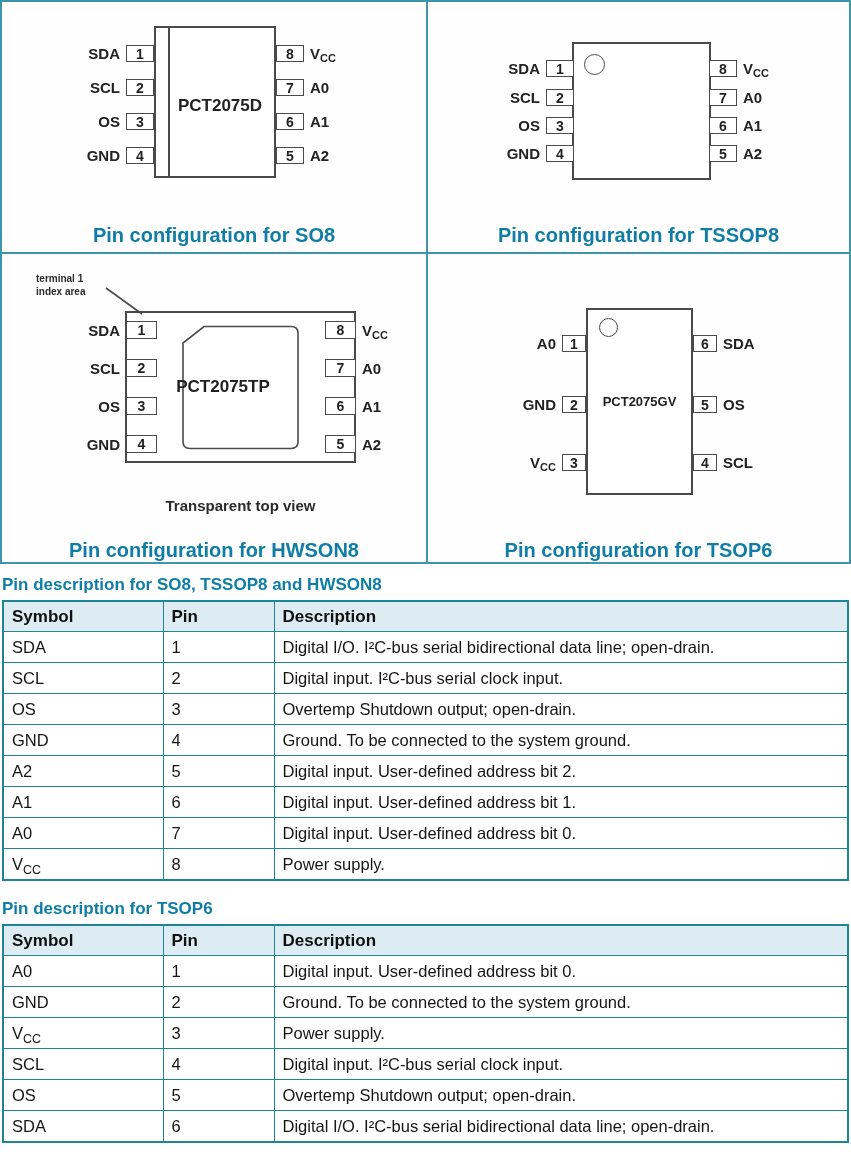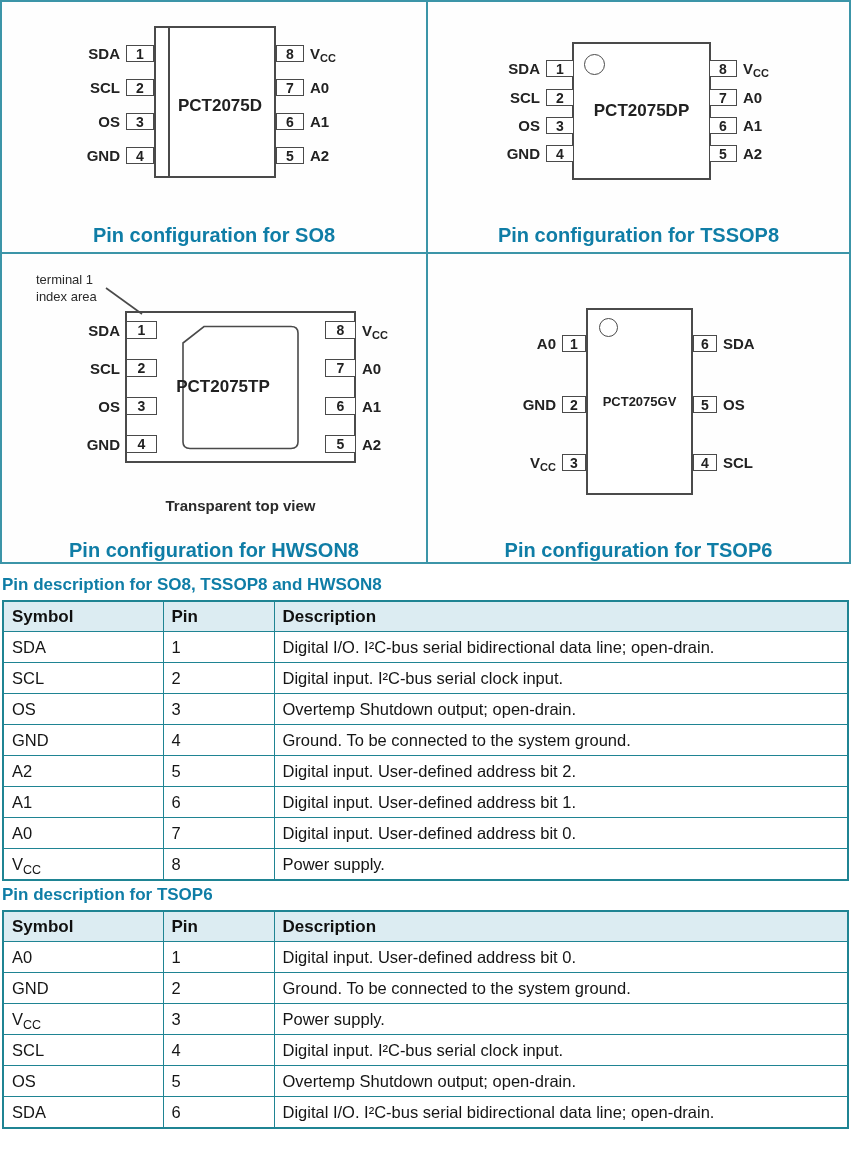--- a/index.html
+++ b/index.html
@@ -25,26 +25,26 @@
   .pin-row{position:absolute;display:flex;align-items:center;gap:6px;}
   .pin-box{display:flex;align-items:center;justify-content:center;border:1.7px solid #4a4a4a;
            background:#fff;box-sizing:border-box;font-size:14px;font-weight:600;color:#222;}
   .q1 .pin-box,.q2 .pin-box{width:28px;height:17px;}
   .q3 .pin-box{width:31px;height:18px;}
   .q4 .pin-box{width:24px;height:17px;}
   .pin-label{font-weight:bold;font-size:15px;white-space:nowrap;color:#222;}
   .lsub{font-size:11px;font-weight:bold;position:relative;top:3px;}
   .caption{position:absolute;left:0;width:100%;text-align:center;font-weight:bold;
            font-size:20px;color:#0f7da6;}
-  .note{position:absolute;font-size:13px;line-height:1.3;color:#2b2b2b;}
+  .note{position:absolute;font-size:10px;line-height:1.3;color:#2b2b2b;font-weight:bold;}
   .view-label{position:absolute;text-align:center;font-size:15px;font-weight:600;color:#2b2b2b;}
   svg.overlay{position:absolute;left:0;top:0;pointer-events:none;}
   
   .section-heading{font-size:17px;font-weight:bold;color:#0f7da6;margin:11px 0 5px 2px;}
-  .section-heading.second{margin-top:4px;}
+  .section-heading.second{margin-top:18px;}
   table.pin-table{border-collapse:collapse;width:847px;margin-left:2px;table-layout:fixed;
                   border:2px solid #1f8493;}
   .pin-table th,.pin-table td{border:1.6px solid #1f8493;padding:0 8px;text-align:left;vertical-align:middle;}
   .pin-table th{height:29px;background:#dcecf2;font-size:17px;font-weight:bold;color:#101010;}
   .pin-table td{height:30px;font-size:16.5px;color:#151515;}
   .tsub{font-size:12.5px;position:relative;top:4px;}
 </style>
 </head>
 <body>
 
@@ -90,21 +90,20 @@
         <span class="pin-box">5</span>
         <span class="pin-label"><span>A2</span><span class="lsub"></span></span>
       </div>
 
     <div class="caption" style="top:222px;">Pin configuration for SO8</div>
   </div>
 
   <div class="quad q2">
     <div class="chip-body" style="left:144px;top:40px;width:139px;height:138px;"></div>
     <div class="circle" style="left:156px;top:52px;width:21px;height:21px;"></div>
-    <div class="chip-name" style="left:144px;top:40px;width:139px;height:138px;">PCT2075DP</div>
 
     <div class="pin-row" style="top:58px;right:275px;">
         <span class="pin-label"><span>SDA</span><span class="lsub"></span></span>
         <span class="pin-box">1</span>
       </div>
     <div class="pin-row" style="top:87px;right:275px;">
         <span class="pin-label"><span>SCL</span><span class="lsub"></span></span>
         <span class="pin-box">2</span>
       </div>
     <div class="pin-row" style="top:115px;right:275px;">

